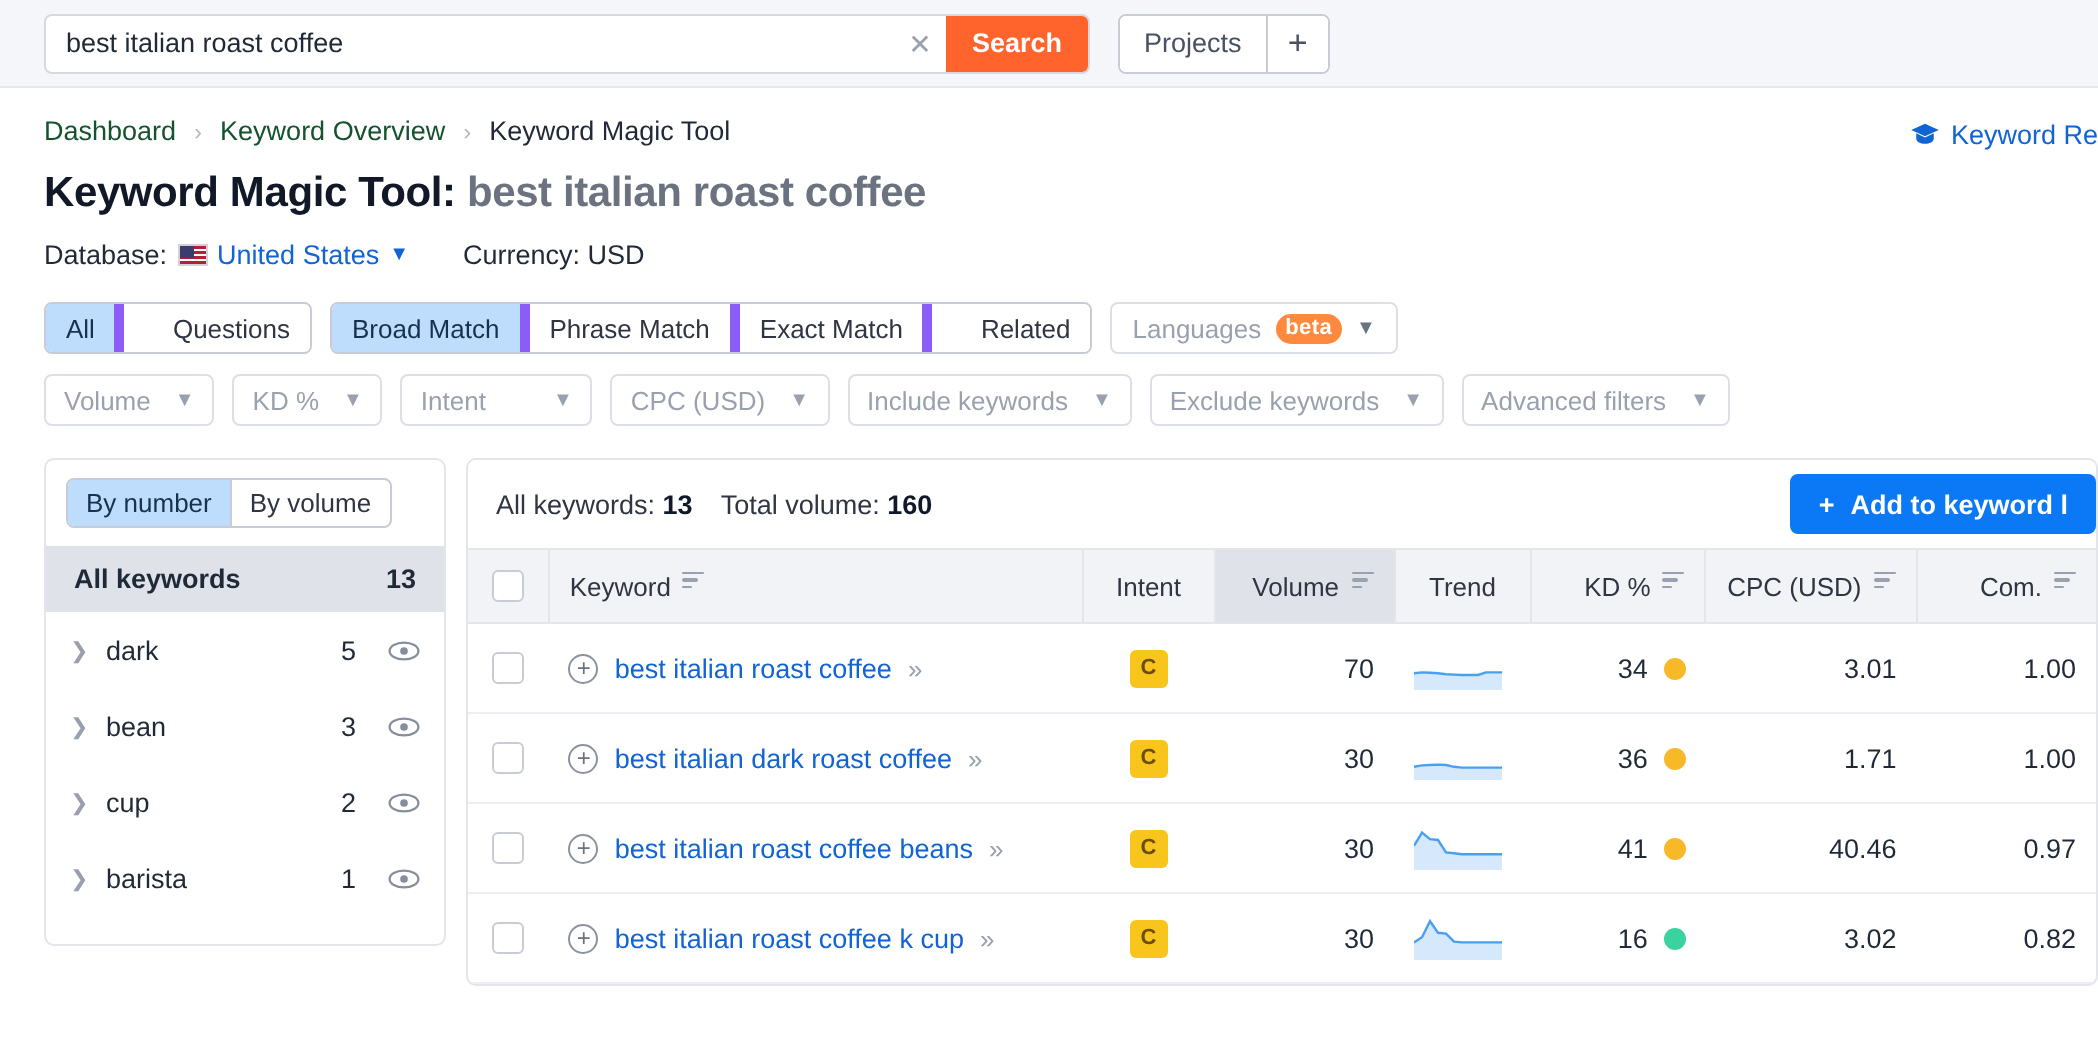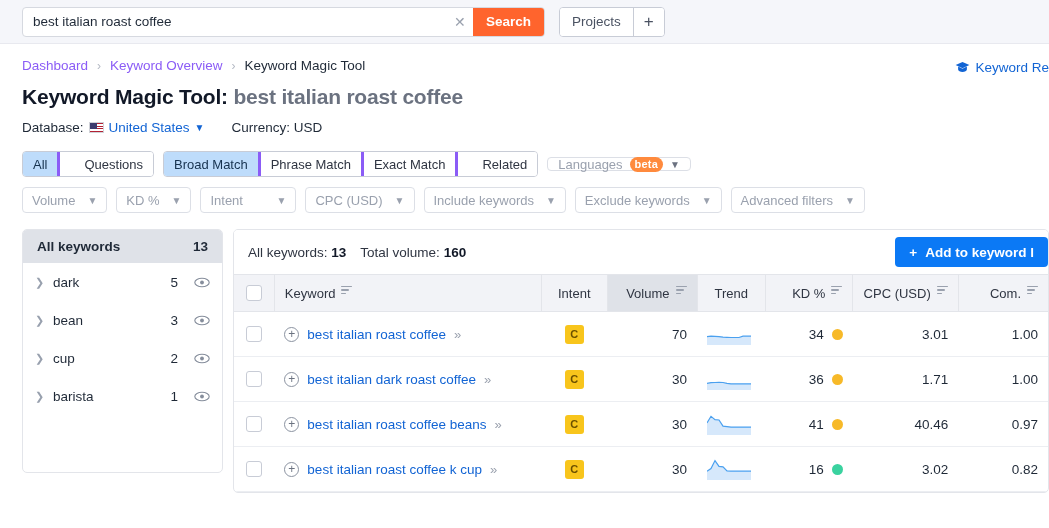--- a/index.html
+++ b/index.html
@@ -87,21 +87,21 @@
   .header {
     padding: 14px 22px 0 22px;
     background: #fff;
     position: relative;
   }
   .breadcrumb {
     display: flex; align-items: center;
     font-size: 13.5px;
     gap: 9px;
   }
-  .crumb-link { color: #8b5cf6; cursor: pointer; }
+  .crumb-link { color: #14532d; cursor: pointer; }
   .crumb-sep { color: #b4b9c4; font-size: 12px; }
   .crumb-current { color: #1f2937; }
 
   .kw-resource {
     position: absolute;
     right: 0px; top: 16px;
     display: flex; align-items: center; gap: 5px;
     font-size: 13.5px; color: #1264d4; cursor: pointer;
     white-space: nowrap;
   }
@@ -146,30 +146,30 @@
     border: 1px solid #c8ccd6;
     border-radius: 4px;
     overflow: hidden;
     height: 26px;
     background: #fff;
   }
   .seg > div {
     padding: 0 10px;
     display: flex; align-items: center;
     font-size: 13px; color: #2f3542;
-    border-right: 3px solid #8b5cf6;
+    border-right: 5px solid #8b5cf6;
     cursor: pointer;
     background: #fff;
     white-space: nowrap;
   }
   .seg > div:last-child { border-right: none; padding-left: 24px; }
   .seg > div.active { background: #bedcfb; color: #16324f; }
   .lang-pill {
     display: flex; align-items: center; gap: 7px;
-    height: 14px;
+    height: 26px;
     padding: 0 10px;
     border: 1px solid #dcdfe6;
     border-radius: 4px;
     background: #fff;
     font-size: 13px;
     color: #9aa1ae;
     cursor: pointer;
   }
   .beta-badge {
     background: #ff8a3d; color: #fff;
@@ -464,20 +464,24 @@
     <div class="fpill">
       <span>Advanced filters</span>
       <span class="fcaret">▼</span>
     </div>
   </div>
 </div>
 
 <div class="body">
 
   <div class="sidebar">
+    <div class="side-seg">
+      <div class="active">By number</div>
+      <div>By volume</div>
+    </div>
     <div class="all-kw-row">
       <span>All keywords</span>
       <span>13</span>
     </div>
 
     <div class="side-item">
       <span class="side-chev">❯</span>
       <span class="side-label">dark</span>
       <span class="side-count">5</span>
       <span class="eye">

